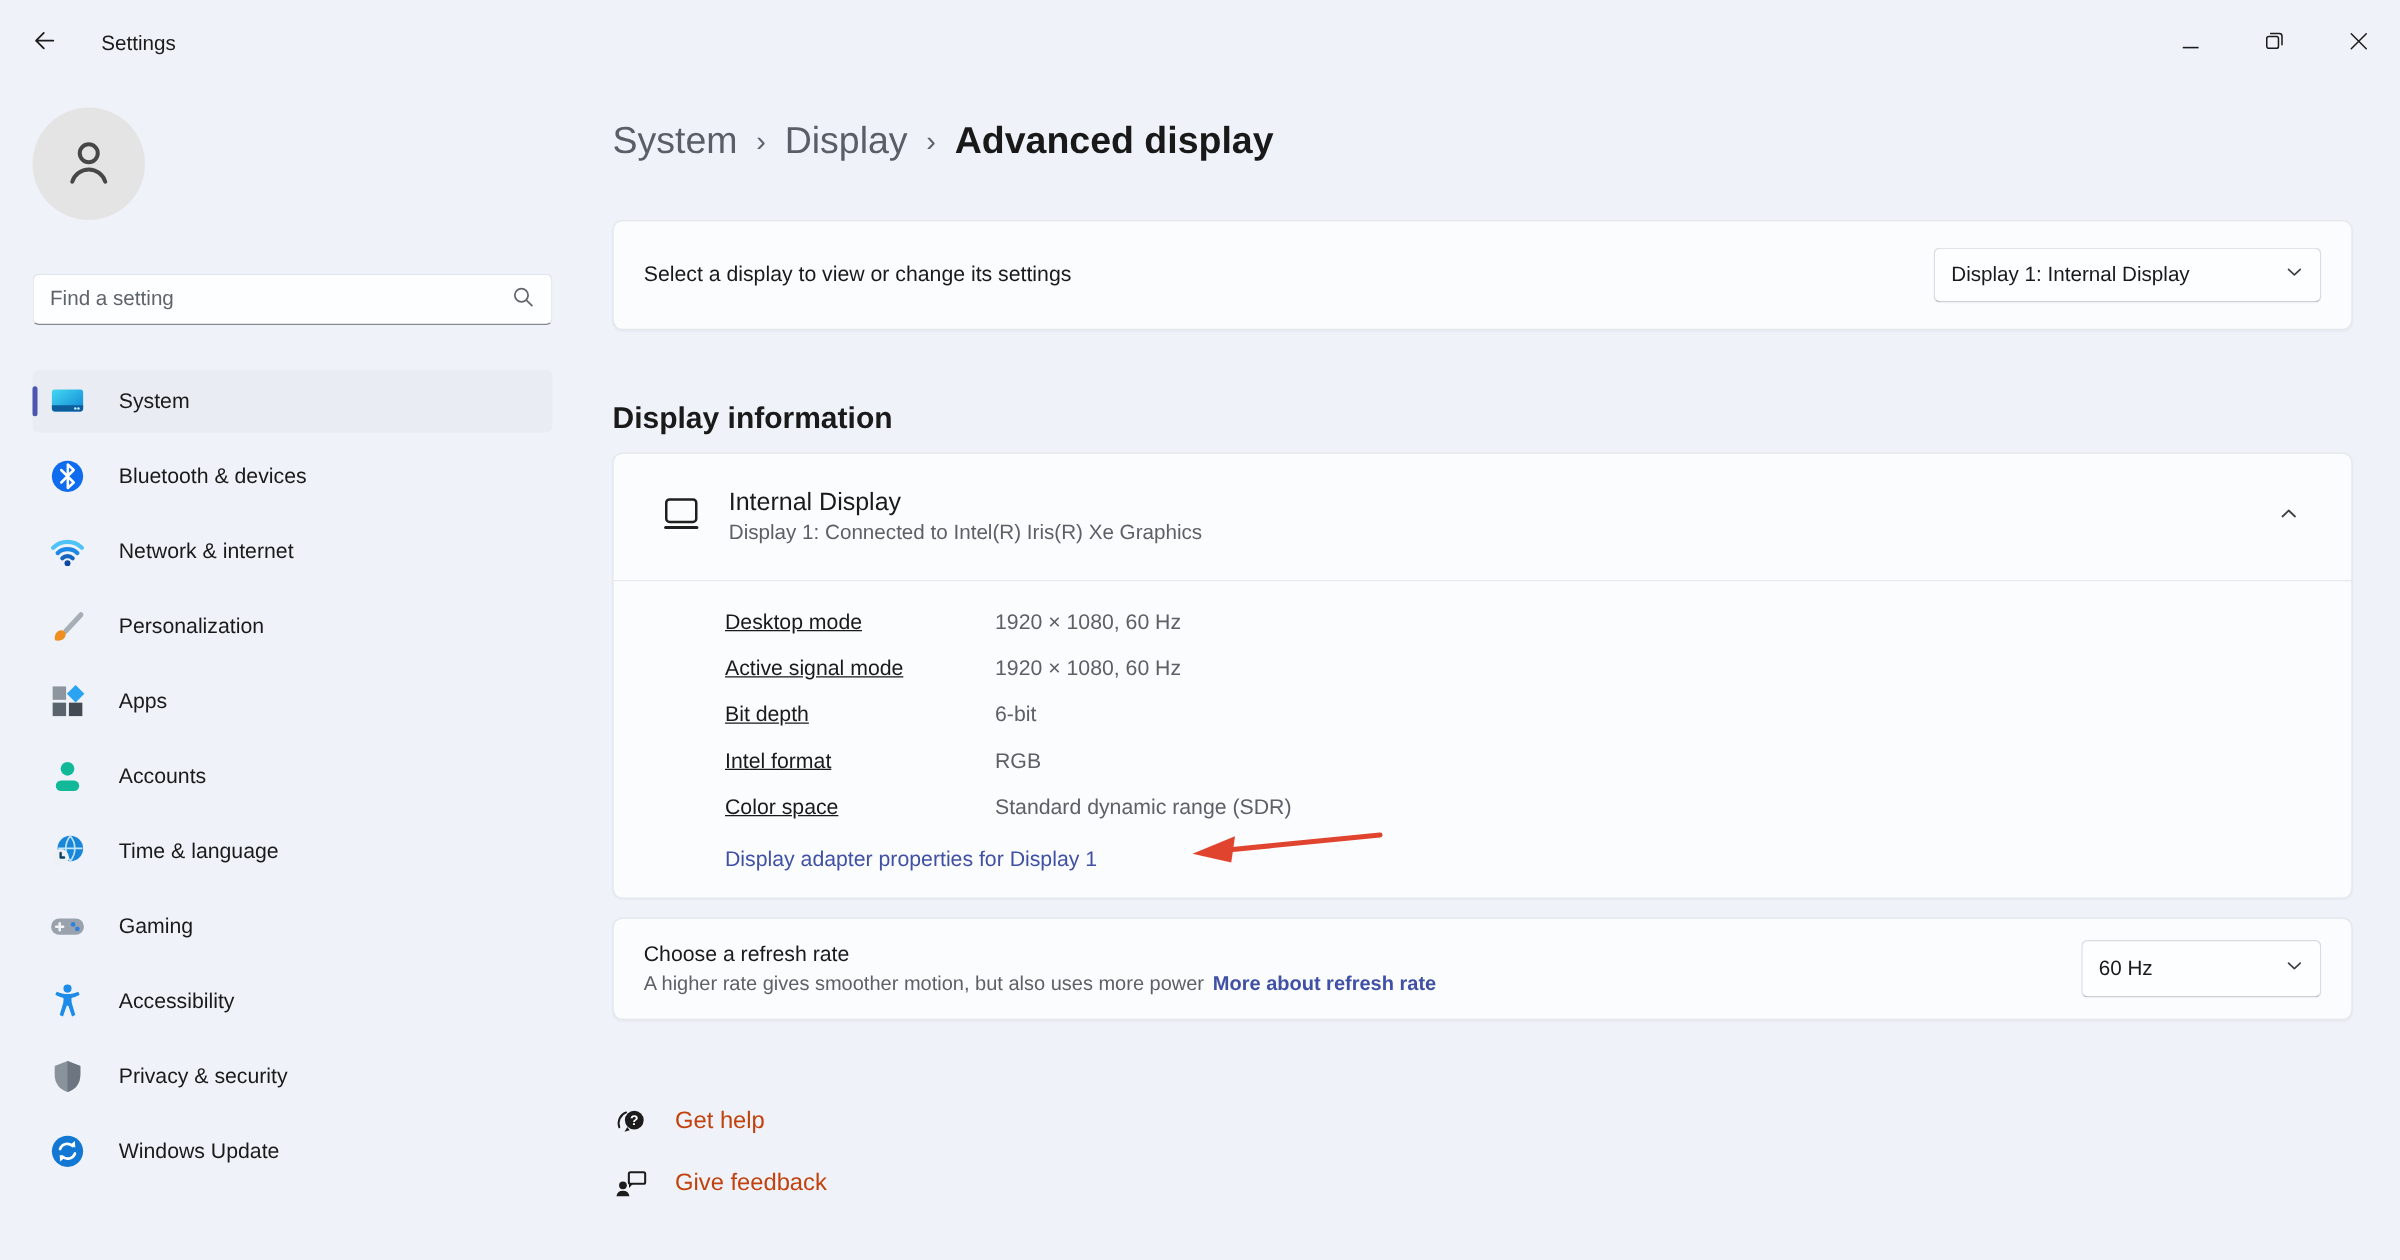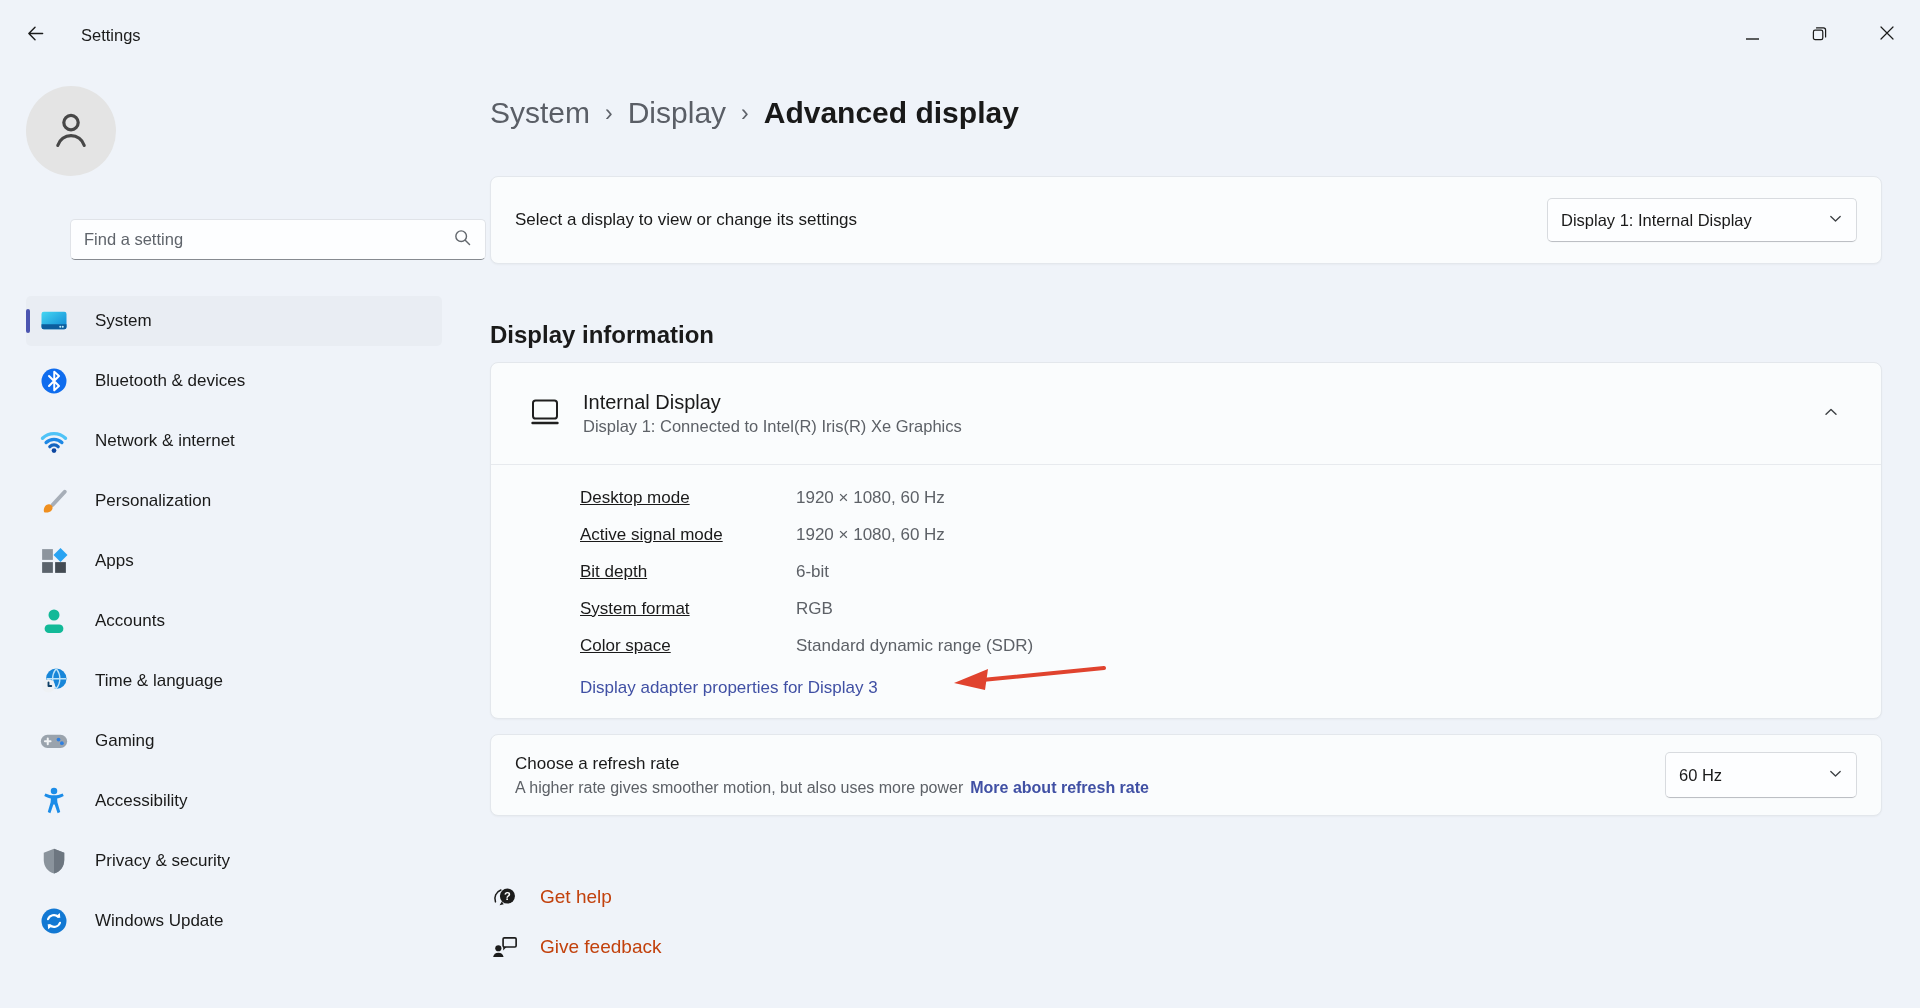--- a/index.html
+++ b/index.html
@@ -11,21 +11,21 @@
   }
   
   .titlebar { position:absolute; top:12px; left:0; right:0; height:46px; display:flex; align-items:center; }
   .back-button { width:44px; height:34px; margin-left:13px; display:flex; align-items:center; justify-content:center; border-radius:5px; cursor:pointer; }
   .app-title { margin-left:24px; font-size:16.5px; color:#1b1b1b; }
   .win-controls { margin-left:auto; display:flex; height:100%; }
   .win-btn { width:67px; height:100%; display:flex; align-items:center; justify-content:center; cursor:pointer; }
   
   .sidebar { position:absolute; top:46px; left:0; width:465px; bottom:0; }
   .avatar { position:absolute; left:26px; top:40px; width:90px; height:90px; border-radius:50%; background:#e4e4e4; display:flex; align-items:center; justify-content:center; }
-  .search-box { position:absolute; left:26px; top:173px; width:416px; height:41px; background:#fdfeff; border:1px solid #e0e3e8; border-bottom:1px solid #868a90; border-radius:5px; display:flex; align-items:center; padding:0 13px;margin-left:44px; }
+  .search-box { position:absolute; left:26px; top:173px; width:416px; height:41px; background:#fdfeff; border:1px solid #e0e3e8; border-bottom:1px solid #868a90; border-radius:5px; display:flex; align-items:center; padding:0 13px; }
   .search-input { flex:1; border:none; outline:none; background:transparent; font-size:16.5px; font-family:inherit; color:#1a1a1a; }
   .search-input::placeholder { color:#5f646b; }
   .nav { position:absolute; left:26px; top:250px; width:416px; }
   .nav-item { position:relative; height:50px; margin-bottom:10px; border-radius:5px; display:flex; align-items:center; padding-left:13px; cursor:pointer; }
   .nav-item.selected { background:#e9edf3; }
   .nav-item.selected::before { content:""; position:absolute; left:0; top:13px; width:4px; height:24px; border-radius:2px; background:#4c55b0; }
   .nav-icon { width:30px; height:30px; flex:0 0 30px; display:flex; align-items:center; justify-content:center; }
   .nav-label { margin-left:26px; font-size:17px; }
   
   .main { position:absolute; left:465px; top:46px; right:0; bottom:0; padding:0 38px 0 25px; }
@@ -306,28 +306,28 @@
       </div>
       <div class="detail-row">
         <span class="detail-label">Active signal mode</span>
         <span class="detail-value">1920 × 1080, 60 Hz</span>
       </div>
       <div class="detail-row">
         <span class="detail-label">Bit depth</span>
         <span class="detail-value">6-bit</span>
       </div>
       <div class="detail-row">
-        <span class="detail-label">System format</span>
+        <span class="detail-label">Intel format</span>
         <span class="detail-value">RGB</span>
       </div>
       <div class="detail-row">
         <span class="detail-label">Color space</span>
         <span class="detail-value">Standard dynamic range (SDR)</span>
       </div>
-      <span class="adapter-link">Display adapter properties for Display 3</span>
+      <span class="adapter-link">Display adapter properties for Display 1</span>
     </div>
   </div>
 
   <div class="card card-refresh">
     <div>
       <div class="refresh-title">Choose a refresh rate</div>
       <div class="refresh-subrow">
         <span>A higher rate gives smoother motion, but also uses more power</span>
         <span class="refresh-link">More about refresh rate</span>
       </div>

